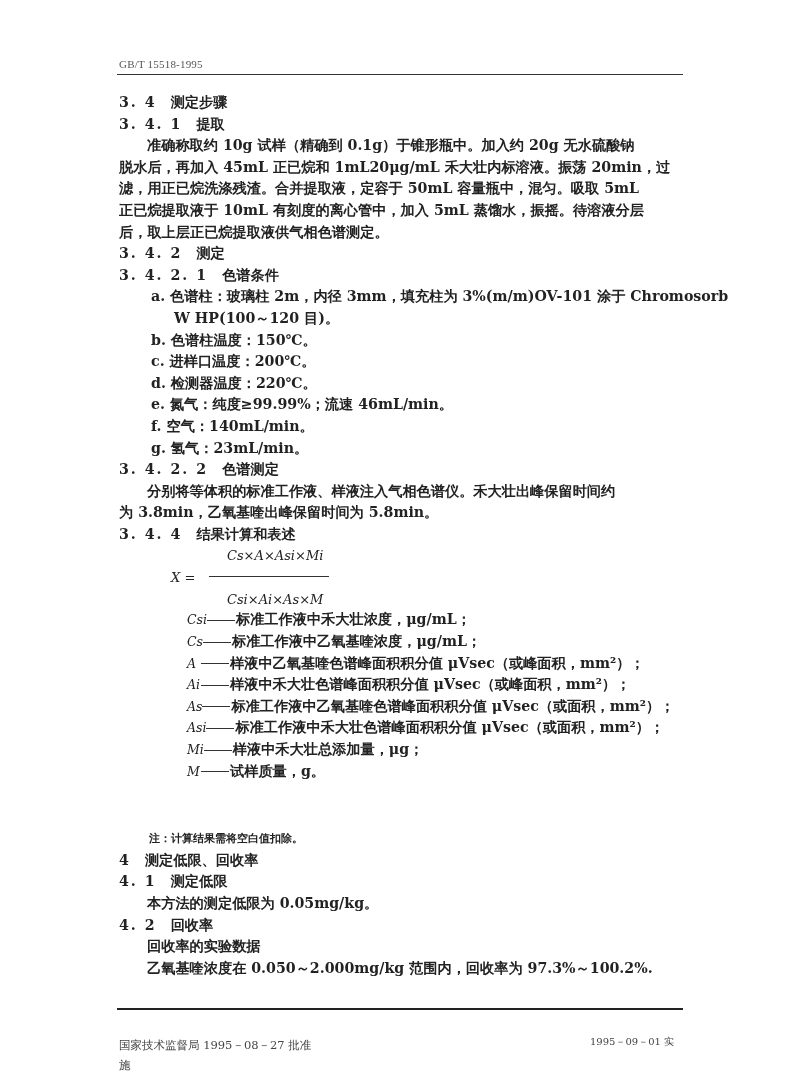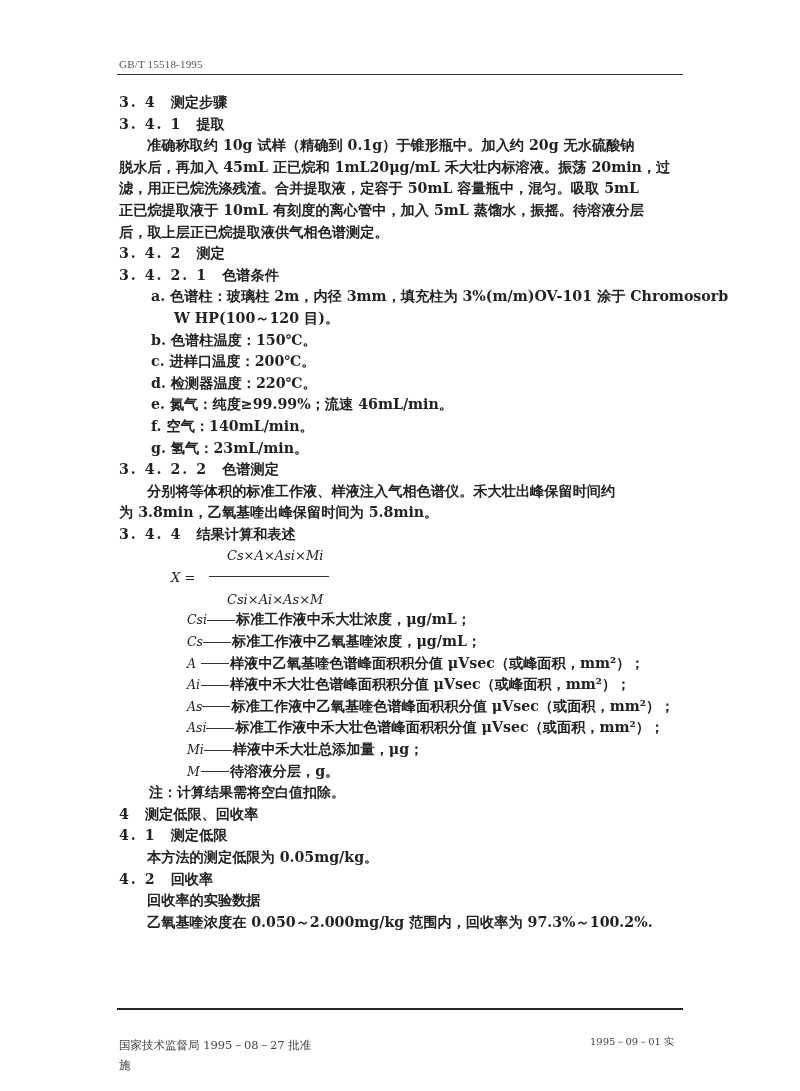--- a/index.html
+++ b/index.html
@@ -17,21 +17,21 @@
   .ind2c { padding-left: 55px; }
   .num { letter-spacing: 2px; }
   .sp { display: inline-block; width: 14px; }
   .formula { position: relative; height: 64px; }
   .f-num { position: absolute; left: 108px; top: 0px; font-style: italic; font-size: 13px; font-weight: normal; text-align: right; }
   .f-x { position: absolute; left: 52px; top: 22px; font-style: italic; font-size: 13px; font-weight: normal; }
   .f-bar { position: absolute; left: 90px; top: 31px; width: 120px; height: 1px; background: #333; }
   .f-den { position: absolute; left: 108px; top: 44px; font-style: italic; font-size: 13px; font-weight: normal; }
   .sym { display: inline-block; font-style: italic; font-weight: normal; font-size: 12.5px; min-width: 14px; }
   .dash { display: inline-block; width: 28px; height: 1px; background: #333; vertical-align: middle; margin: 0 1px 0 0; }
-  .note { font-size: 14px; padding-left: 30px; }
+  .note { font-size: 11px; padding-left: 30px; margin-top: 46px; }
   .foot-rule { position: absolute; left: 117px; top: 992px; width: 566px; height: 2px; background: #222; }
   .foot-l { position: absolute; left: 119px; top: 1019px; font-size: 11.5px; color: #444; line-height: 20px; font-weight: normal; }
   .foot-r { position: absolute; left: 590px; top: 1019px; font-size: 10px; color: #444; font-weight: normal; }
 </style>
 </head>
 <body>
 
 <div class="page">
   <div class="hdr">GB/T 15518-1995</div>
   <div class="hdr-rule"></div>
@@ -69,21 +69,21 @@
       <div class="f-den">Csi×Ai×As×M</div>
     </div>
 
     <div class="ln" style="padding-left:68px"><span class="sym">Csi</span><span class="dash"></span><span>标准工作液中禾大壮浓度，μg/mL；</span></div>
     <div class="ln" style="padding-left:68px"><span class="sym">Cs</span><span class="dash"></span><span>标准工作液中乙氧基喹浓度，μg/mL；</span></div>
     <div class="ln" style="padding-left:68px"><span class="sym">A</span><span class="dash"></span><span>样液中乙氧基喹色谱峰面积积分值 μVsec（或峰面积，mm²）；</span></div>
     <div class="ln" style="padding-left:68px"><span class="sym">Ai</span><span class="dash"></span><span>样液中禾大壮色谱峰面积积分值 μVsec（或峰面积，mm²）；</span></div>
     <div class="ln" style="padding-left:68px"><span class="sym">As</span><span class="dash"></span><span>标准工作液中乙氧基喹色谱峰面积积分值 μVsec（或面积，mm²）；</span></div>
     <div class="ln" style="padding-left:68px"><span class="sym">Asi</span><span class="dash"></span><span>标准工作液中禾大壮色谱峰面积积分值 μVsec（或面积，mm²）；</span></div>
     <div class="ln" style="padding-left:68px"><span class="sym">Mi</span><span class="dash"></span><span>样液中禾大壮总添加量，μg；</span></div>
-    <div class="ln" style="padding-left:68px"><span class="sym">M</span><span class="dash"></span><span>待溶液分层，g。</span></div>
+    <div class="ln" style="padding-left:68px"><span class="sym">M</span><span class="dash"></span><span>试样质量，g。</span></div>
     <div class="ln note">注：计算结果需将空白值扣除。</div>
 
     <div class="ln"><span class="num">4</span><span class="sp"></span><span>测定低限、回收率</span></div>
     <div class="ln"><span class="num">4. 1</span><span class="sp"></span><span>测定低限</span></div>
     <div class="ln ind1">本方法的测定低限为 0.05mg/kg。</div>
     <div class="ln"><span class="num">4. 2</span><span class="sp"></span><span>回收率</span></div>
     <div class="ln ind1">回收率的实验数据</div>
     <div class="ln ind1">乙氧基喹浓度在 0.050～2.000mg/kg 范围内，回收率为 97.3%～100.2%.</div>
   </div>
 

